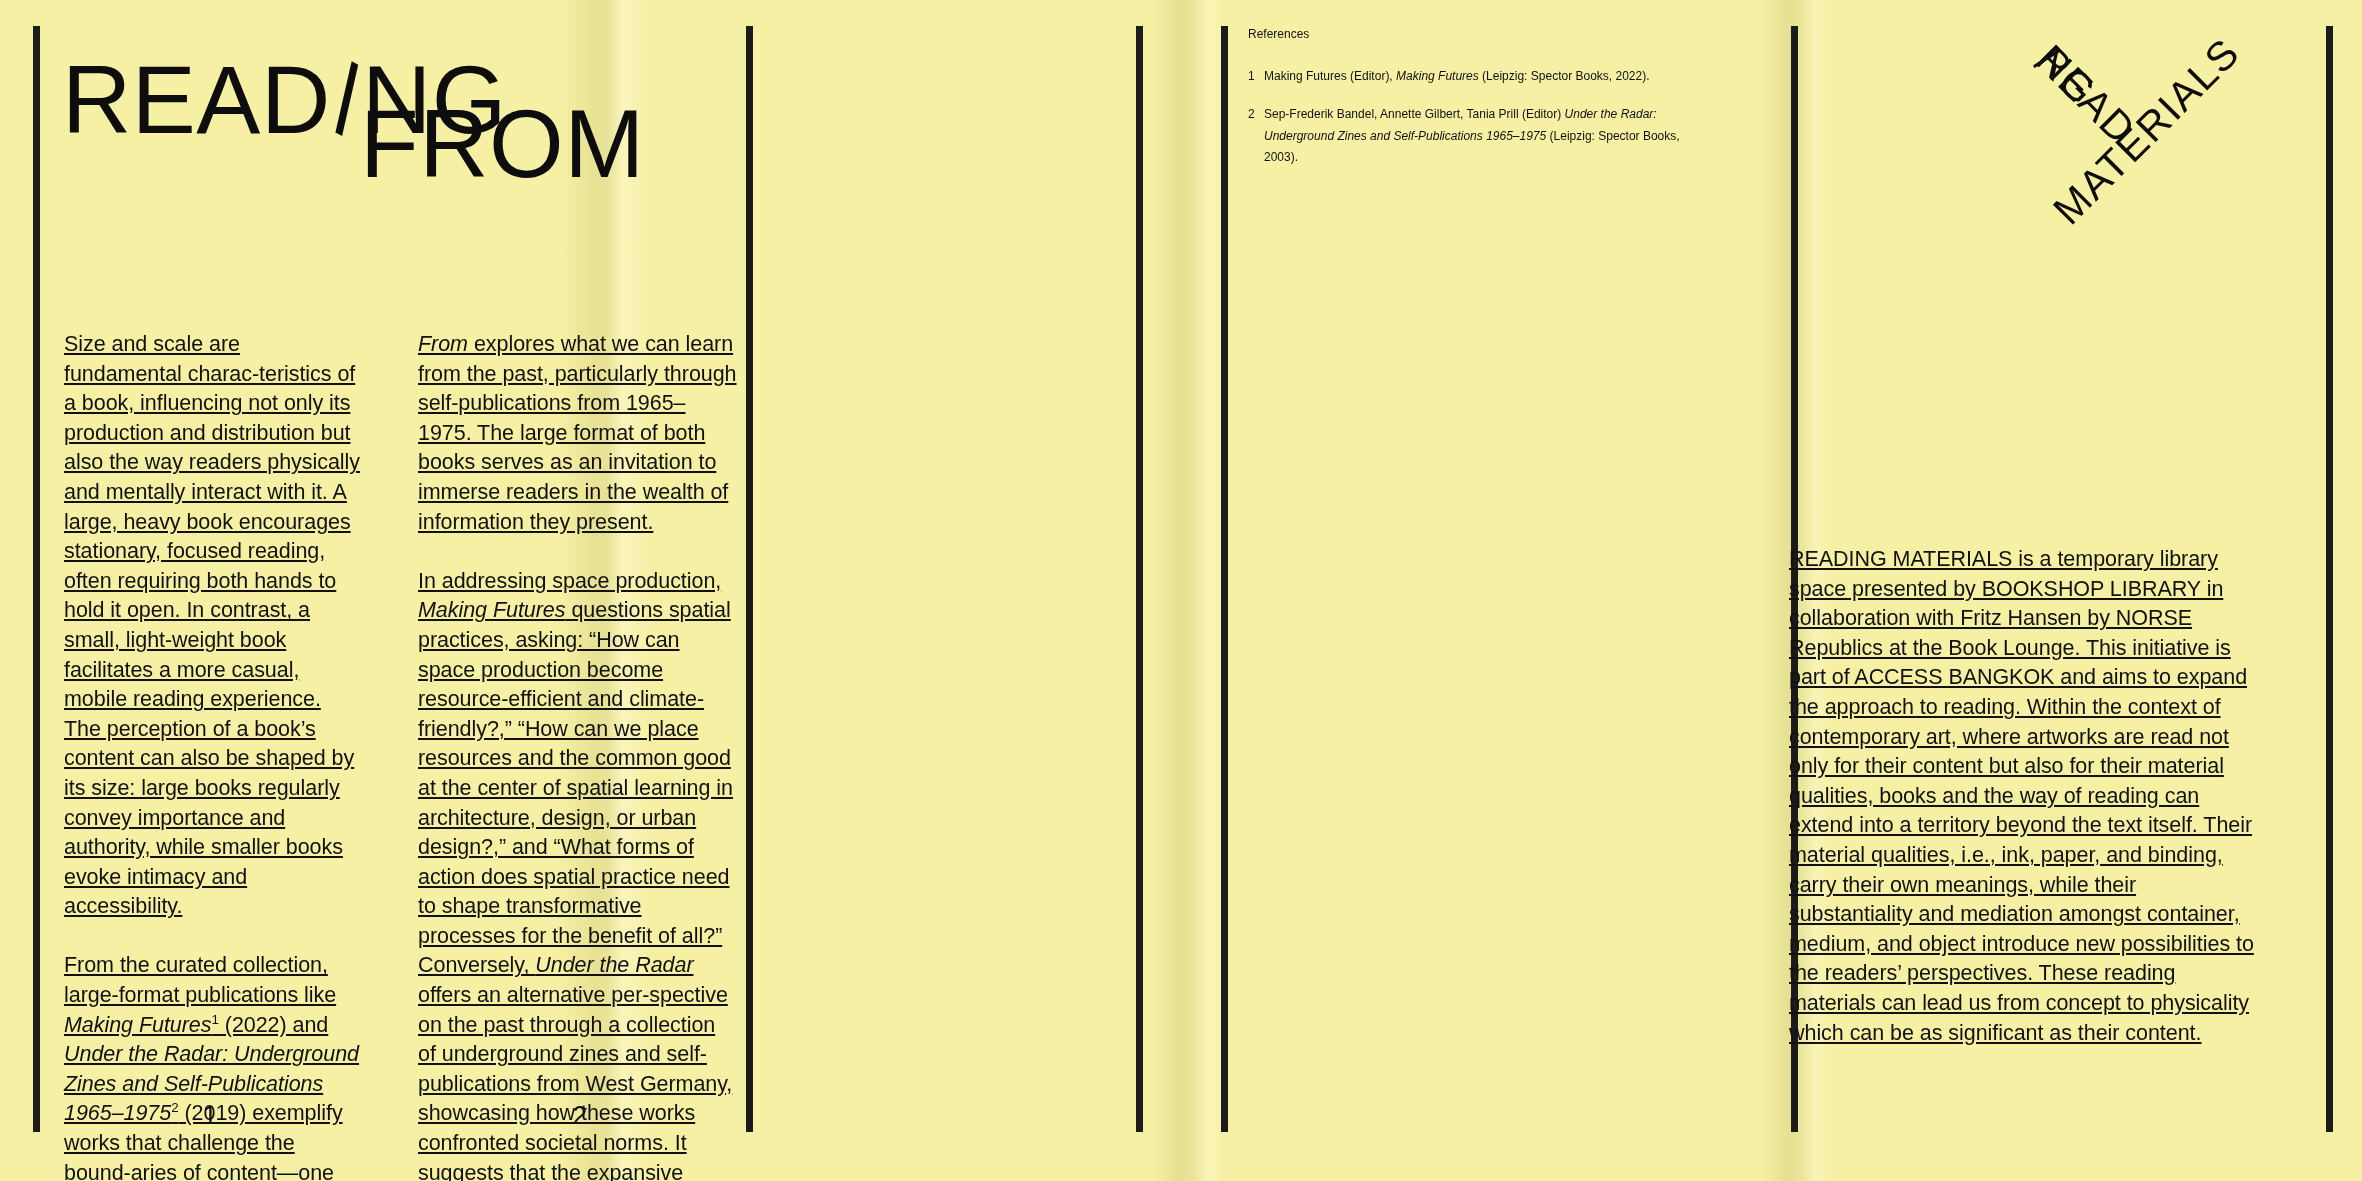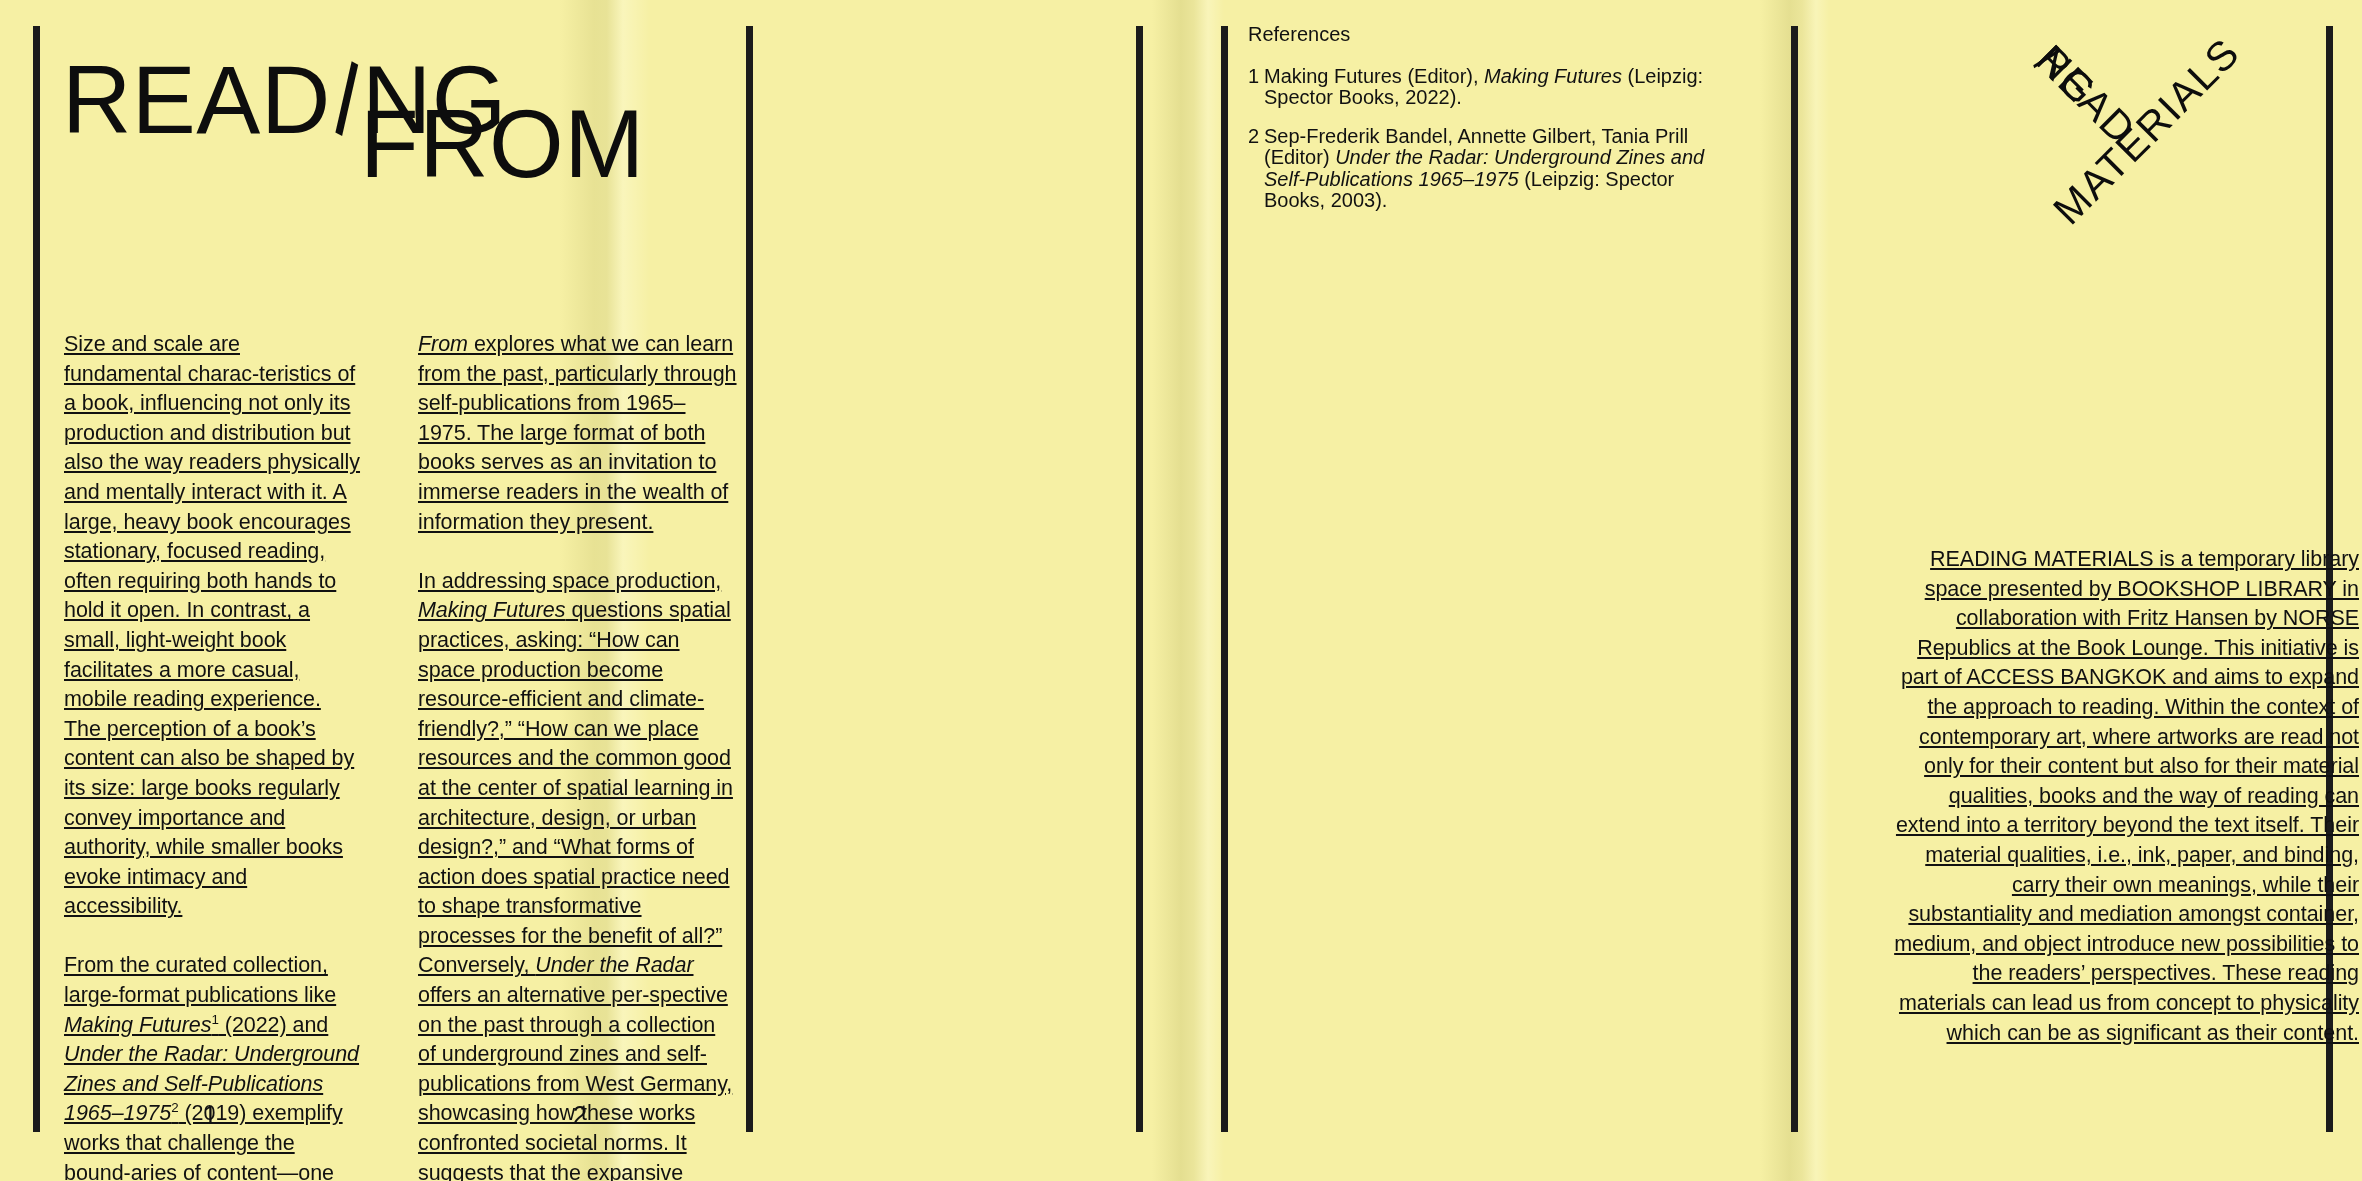--- a/index.html
+++ b/index.html
@@ -79,21 +79,21 @@
     letter-spacing: -0.05px;
   }
   .col p { margin: 0 0 29.6px 0; text-decoration: underline; }
   .col p:last-child { margin-bottom: 0; }
   em { font-style: italic; text-align: center; }
   sup { font-size: 0.62em; vertical-align: super; line-height: 0; }
 
   
   .refs {
     position: absolute;
-    font-size: 20px;
+    font-size: 12px;
     line-height: 21.5px;
     color: #111;
   }
   .refs .refs-title { margin: 0 0 20px 0; }
   .refs .ref-item {
     display: flex;
     margin-bottom: 17px;
   }
   .refs .ref-num { width: 16px; flex: 0 0 16px; }
   .refs .ref-body { flex: 1 1 auto; }
@@ -182,20 +182,20 @@
   <div class="logo">
     <span class="word-reading">
         <span>READ</span>
         <span class="slash-i">\</span>
         <span>NG</span>
       </span>
     <span class="word-materials">MATERIALS</span>
   </div>
 
   <div class="col" style="left:1222px; top:660px; width:0px;"></div>
-  <div class="col" style="left:1884px; top:545px; width:475px;text-align:right;">
+  <div class="col" style="left:1789px; top:545px; width:475px;">
     <p>READING MATERIALS is a temporary library space presented by BOOKSHOP LIBRARY in collaboration with Fritz Hansen by NORSE Republics at the Book Lounge. This initiative is part of ACCESS BANGKOK and aims to expand the approach to reading. Within the context of contemporary art, where artworks are read not only for their content but also for their material qualities, books and the way of reading can extend into a territory beyond the text itself. Their material qualities, i.e., ink, paper, and binding, carry their own meanings, while their substantiality and mediation amongst container, medium, and object introduce new possibilities to the readers’ perspectives. These reading materials can lead us from concept to physicality which can be as significant as their content.</p>
   </div>
 
   <div class="folio" style="left:140px; top:1100px; width:140px;">1</div>
   <div class="folio" style="left:510px; top:1100px; width:140px;">2</div>
 
 </div>
 
 </body></html>

